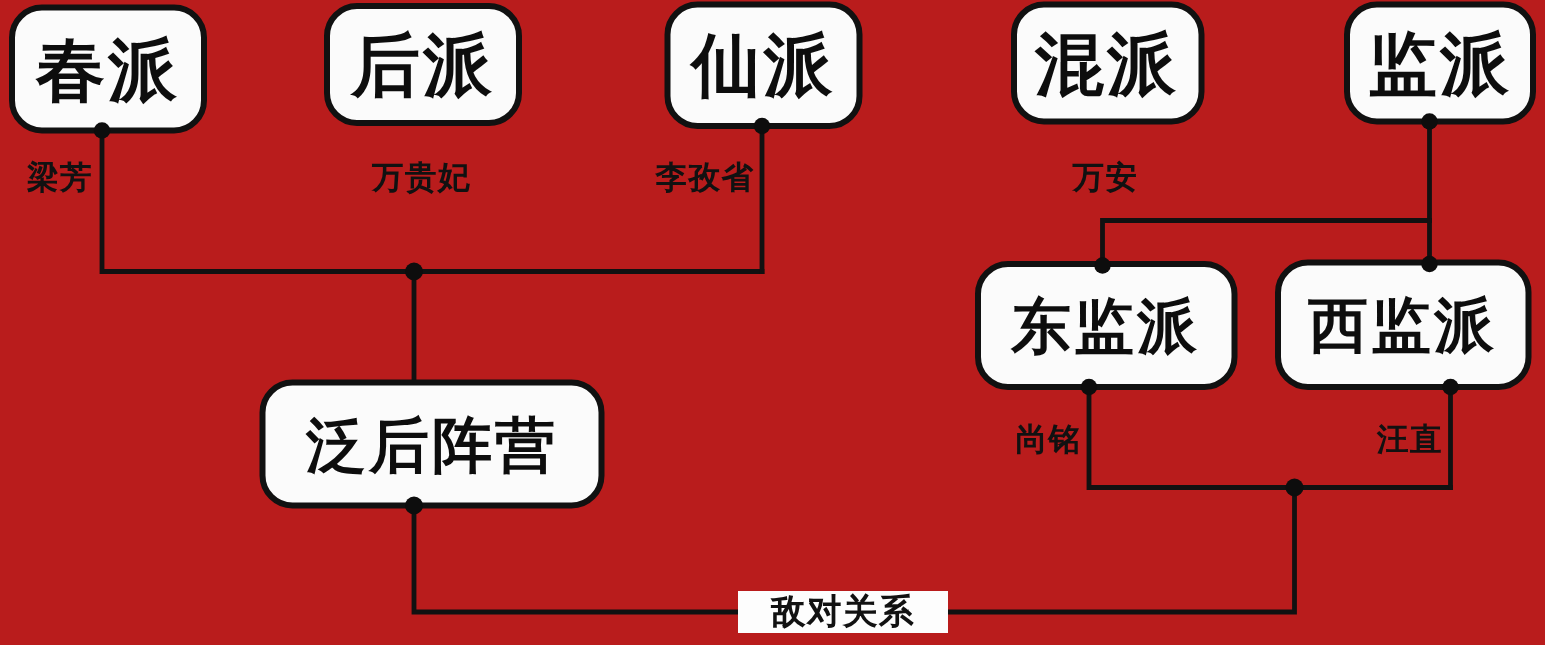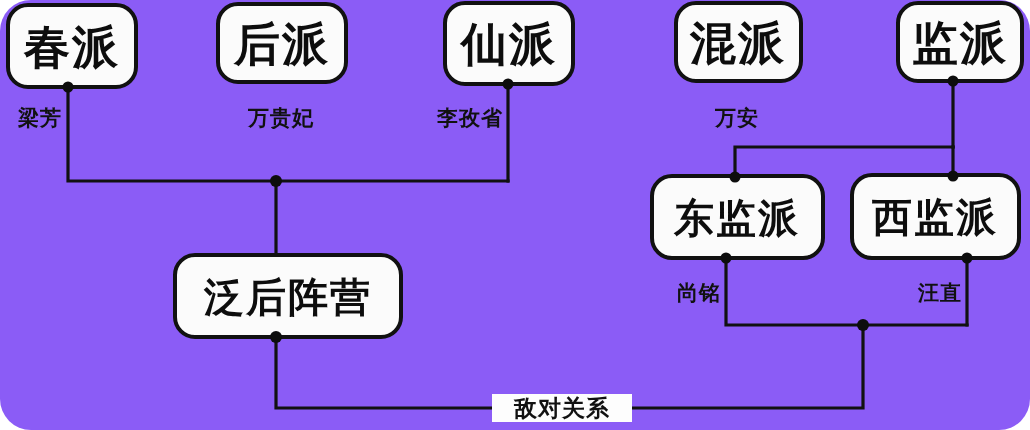--- a/index.html
+++ b/index.html
@@ -7,23 +7,22 @@
     padding: 0;
     background: #ffffff;
   }
   body {
     font-family: "Liberation Serif", "DejaVu Serif", serif;
   }
   #diagram-root {
     position: relative;
     width: 1030px;
     height: 430px;
-    background: #8b5cf6;
+    background: #b91c1c;
     overflow: hidden;
-    border-radius: 31px;
   }
   #diagram-svg {
     position: absolute;
     top: 0;
     left: 0;
     width: 1030px;
     height: 430px;
   }
   .node-box {
     fill: #fbfbfb;

